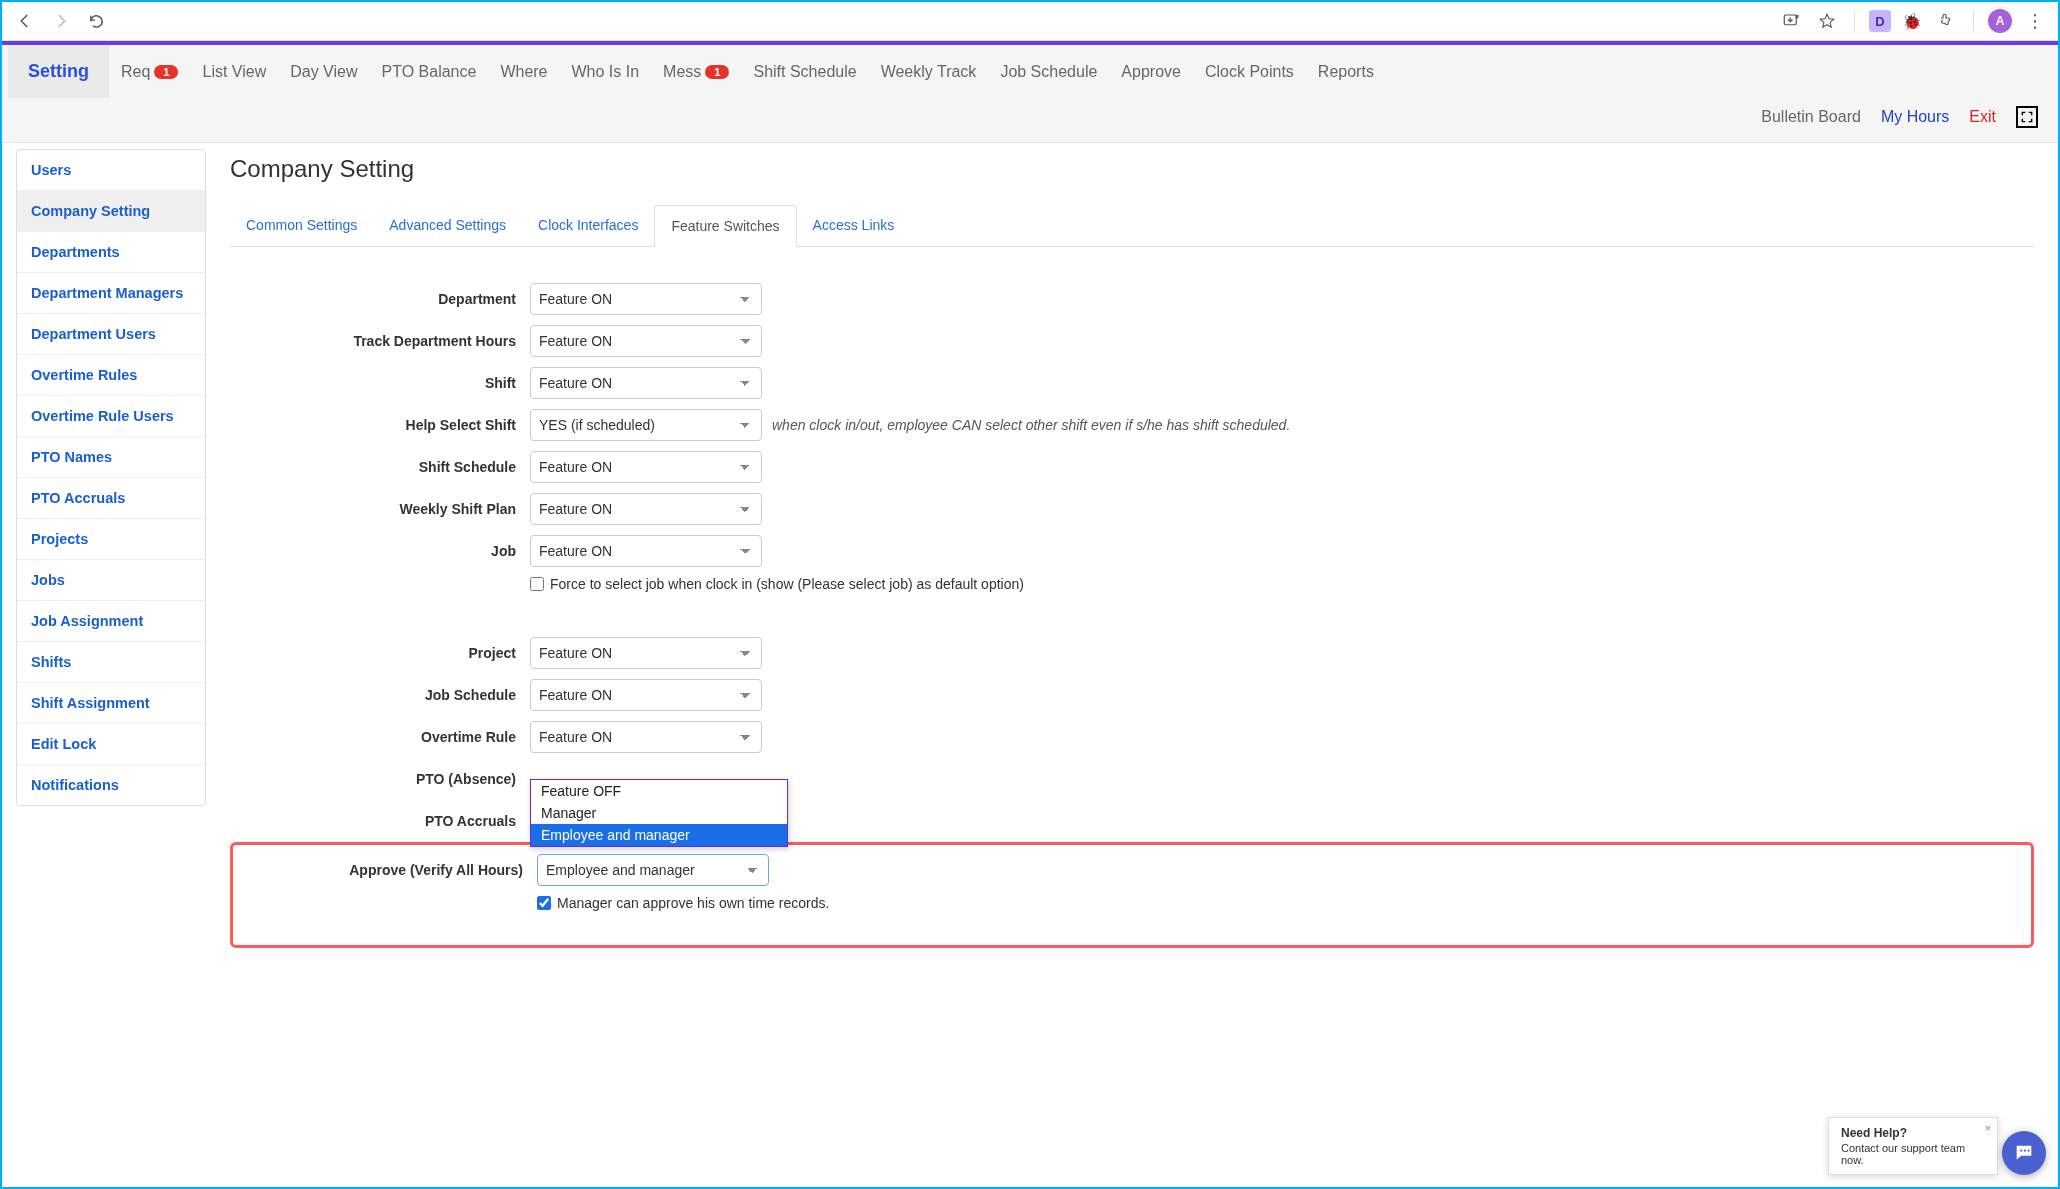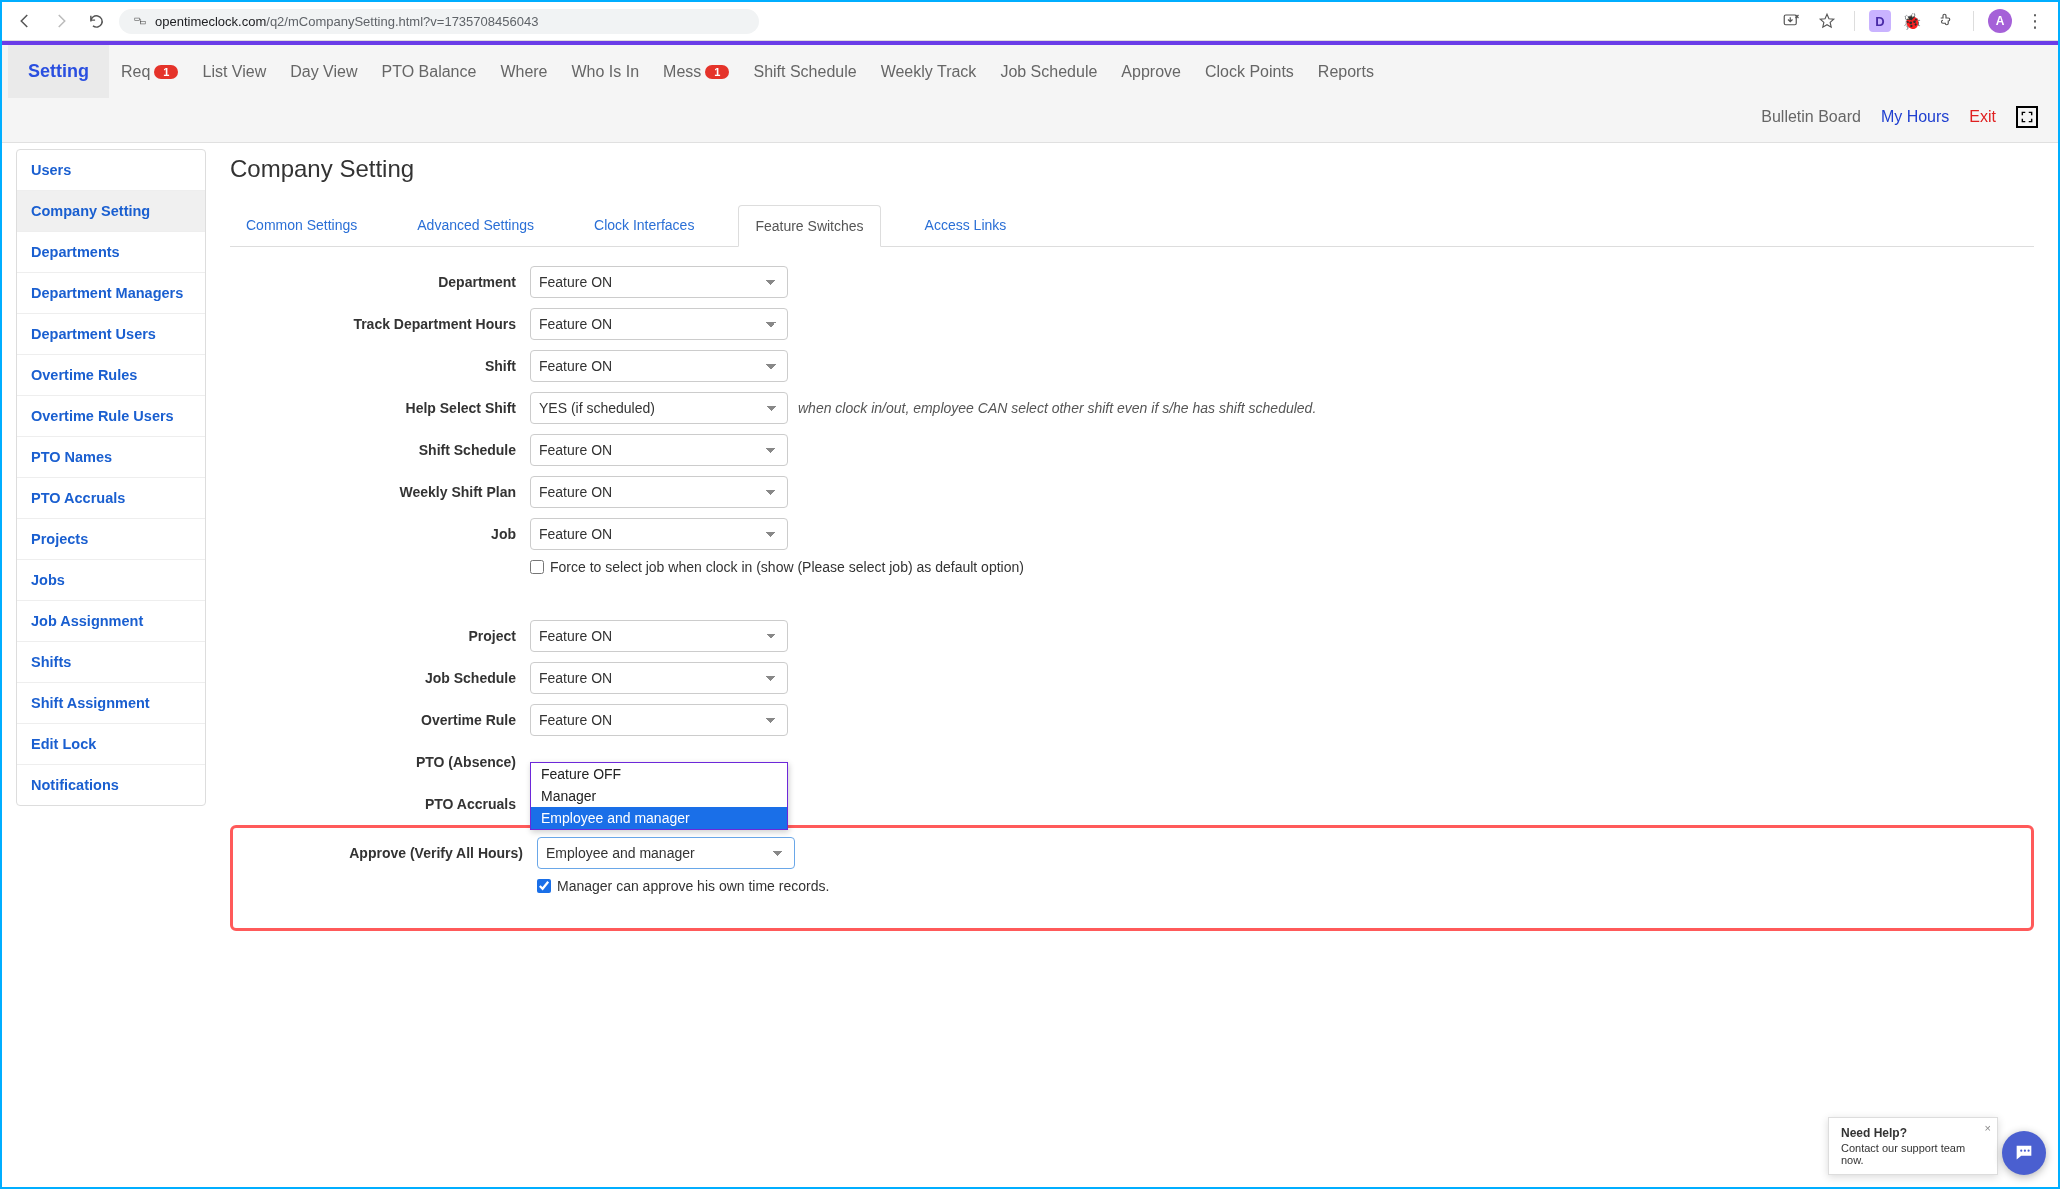--- a/index.html
+++ b/index.html
@@ -39,28 +39,28 @@
 
 .page { flex: 1; display: flex; overflow: auto; background: #fff; padding-top: 6px; }
 .sidebar { width: 190px; margin-left: 14px; border: 1px solid #ddd; border-radius: 4px; align-self: flex-start; background: #fff; }
 .sidebar .it { padding: 12px 14px; border-bottom: 1px solid #eee; color: #1a5fd0; font-weight: 600; font-size: 14.5px; cursor: pointer; }
 .sidebar .it:last-child { border-bottom: none; }
 .sidebar .it.active { background: #f0f0f0; }
 
 .main { flex: 1; padding: 0 24px 120px 24px; }
 .main h1 { font-size: 24px; font-weight: 500; margin: 6px 0 22px 0; color: #333; }
 
-.subtabs { display: flex; border-bottom: 1px solid #ddd; margin-bottom: 18px; gap: 28px; }
+.subtabs { display: flex; border-bottom: 1px solid #ddd; margin-bottom: 35px; }
 .subtabs .st { padding: 12px 16px; color: #2a6fd6; cursor: pointer; font-size: 14px; }
 .subtabs .st.active { color: #555; border: 1px solid #ddd; border-bottom: 1px solid #fff; border-radius: 4px 4px 0 0; margin-bottom: -1px; background: #fff; }
 
 
 .form-row { display: flex; align-items: center; margin-bottom: 8px; min-height: 34px; }
 .form-row .lbl { width: 300px; text-align: right; padding-right: 14px; font-weight: 700; color: #333; font-size: 14px; }
-.form-row .ctrl { width: 258px; }
+.form-row .ctrl { width: 232px; }
 .form-row .note { margin-left: 10px; font-style: italic; color: #555; font-size: 14px; }
 .form-row.check { align-items: flex-start; }
 .form-row .checkwrap { display: flex; align-items: center; gap: 6px; color: #333; }
 select.sel { width: 100%; height: 32px; border: 1px solid #ccc; border-radius: 4px; padding: 4px 8px; font-size: 14px; background: #fff; color: #333; appearance: none; background-image: linear-gradient(45deg, transparent 50%, #888 50%), linear-gradient(135deg, #888 50%, transparent 50%); background-position: calc(100% - 16px) 13px, calc(100% - 11px) 13px; background-size: 5px 5px, 5px 5px; background-repeat: no-repeat; }
 select.sel.active-sel { border: 1px solid #6aa7e8; background-color: #fff; }
 
 
 .ctrl-pos { position: relative; }
 .open-dd { position: absolute; left: 0; top: 0; width: 258px; border: 1px solid #6d28d9; background: #fff; z-index: 20; box-shadow: 1px 2px 6px rgba(0,0,0,0.2); }
 .open-dd .opt { padding: 3px 10px; font-size: 14px; color: #222; cursor: pointer; }
@@ -91,28 +91,20 @@
     <button class="nav-icon-btn disabled">
       <svg width="18" height="18" viewBox="0 0 24 24">
           <path d="M9 4l8 8-8 8" stroke="#bbb" stroke-width="2" fill="none"></path>
         </svg>
     </button>
     <button class="nav-icon-btn">
       <svg width="17" height="17" viewBox="0 0 24 24">
           <path d="M4 12a8 8 0 1 1 3 6.2M4 4v6h6" stroke="#555" stroke-width="2" fill="none"></path>
         </svg>
     </button>
-    <div class="url-pill">
-      <svg width="14" height="14" viewBox="0 0 24 24">
-          <rect x="3" y="7" width="8" height="4" stroke="#555" fill="none"></rect>
-          <rect x="13" y="13" width="8" height="4" stroke="#555" fill="none"></rect>
-          <path d="M11 9h2v6" stroke="#555" fill="none"></path>
-        </svg>
-      <span><span class="host">opentimeclock.com</span><span class="path">/q2/mCompanySetting.html?v=1735708456043</span></span>
-    </div>
     <div class="toolbar-spacer"></div>
     <button class="nav-icon-btn">
       <svg width="18" height="18" viewBox="0 0 24 24">
           <rect x="3" y="4" width="16" height="13" rx="2" stroke="#555" stroke-width="1.6" fill="none"></rect>
           <path d="M17 11l4 4m0-4l-4 4" stroke="#555" stroke-width="1.6" fill="none" transform="translate(1,-7)"></path>
           <path d="M11 7v6m-3-3l3 3 3-3" stroke="#555" stroke-width="1.6" fill="none"></path>
         </svg>
     </button>
     <button class="nav-icon-btn">
       <svg width="18" height="18" viewBox="0 0 24 24">

